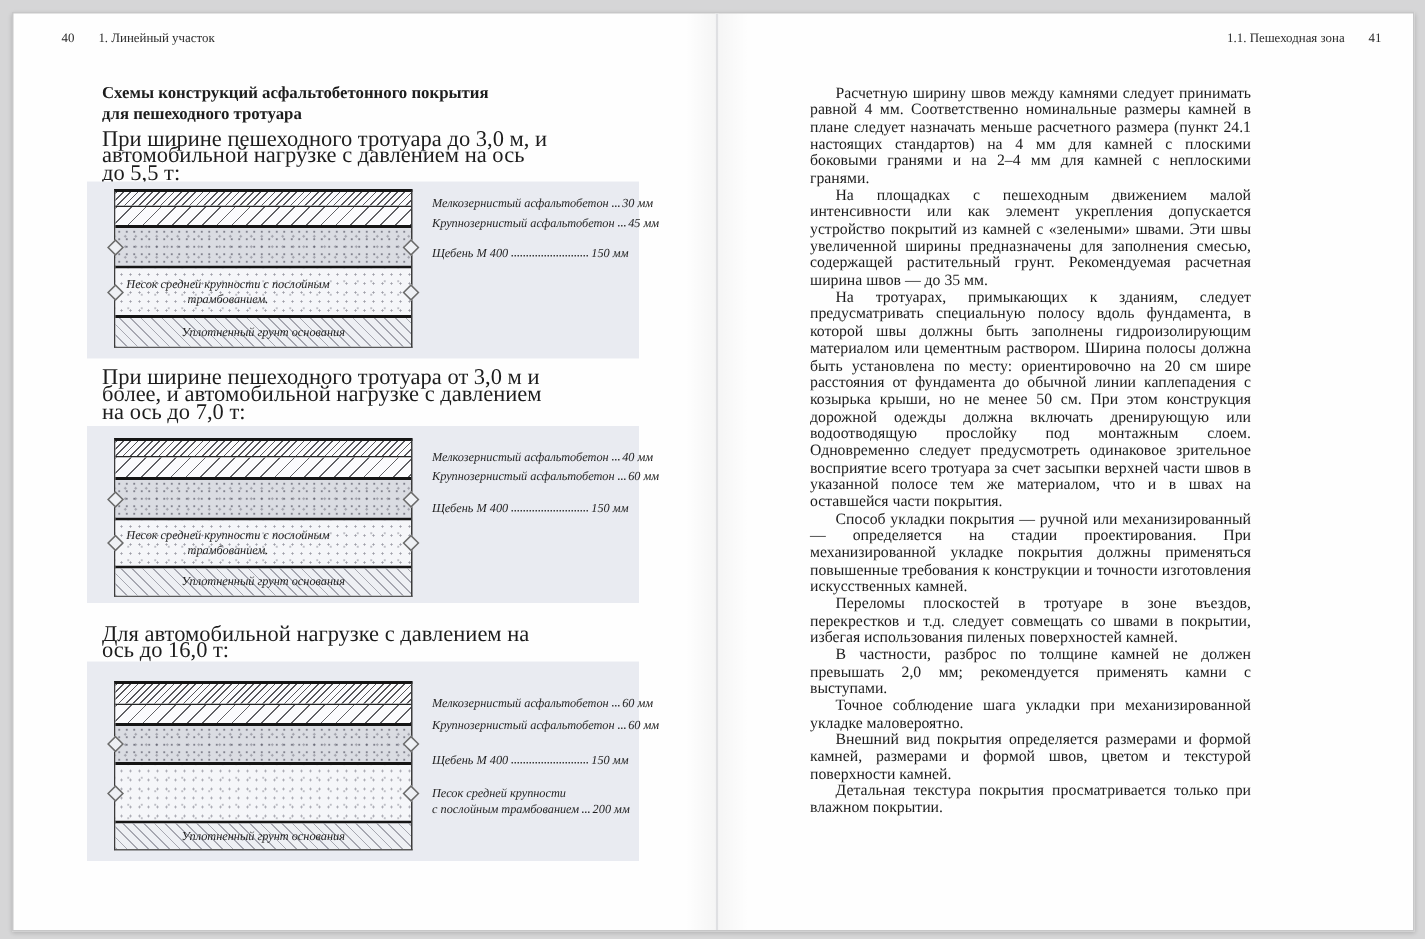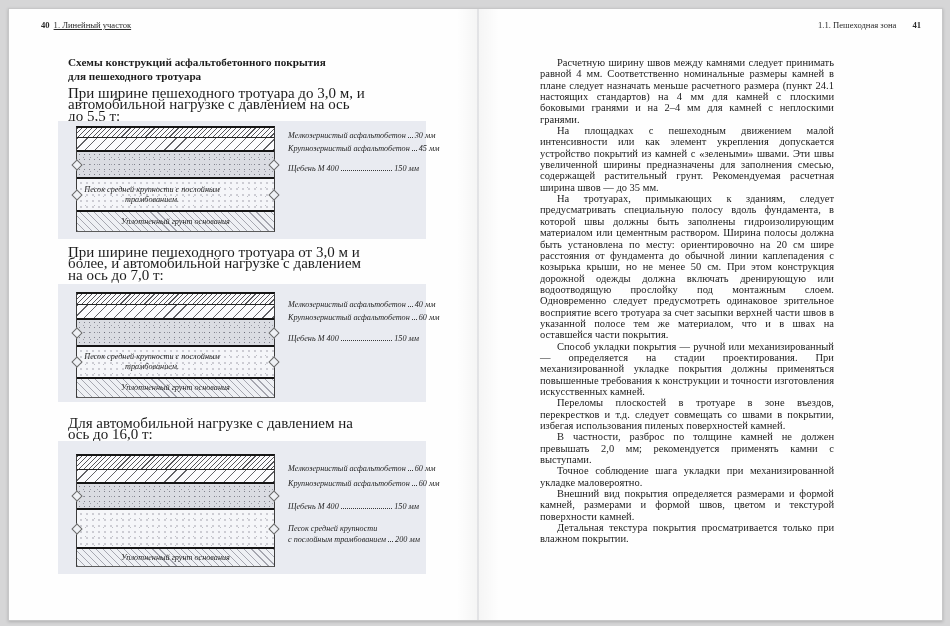--- a/index.html
+++ b/index.html
@@ -22,23 +22,23 @@
   .spine-shade-l{position:absolute;left:448px;top:0;width:20px;height:100%;
     background:linear-gradient(90deg,rgba(0,0,0,0),rgba(0,0,0,.035));}
   .spine-shade-r{position:absolute;left:470px;top:0;width:20px;height:100%;
     background:linear-gradient(90deg,rgba(0,0,0,.035),rgba(0,0,0,0));}
 
   .page{position:absolute;top:0;height:100%;}
   .page.left{left:0;width:469px;}
   .page.right{left:470px;width:463px;}
 
   .phead{position:absolute;top:11px;font-size:8.6px;line-height:10px;color:#2a2a2a;white-space:nowrap;}
-  .phead .pnum{font-weight:bold;}
+  .phead .pnum{font-weight:normal;}
   .page.left .phead{left:32px;}
-  .page.left .phead .rhead{margin-left:4px;text-decoration:underline;}
+  .page.left .phead .rhead{margin-left:16px;}
   .page.right .phead{right:21px;}
   .page.right .phead .pnum{margin-left:16px;}
 
   .doc-title{position:absolute;left:59px;top:46px;width:320px;
     font-weight:bold;font-size:11.2px;line-height:14px;}
   .intro{position:absolute;left:59px;width:300px;
     font-size:15px;line-height:11.4px;text-align:left;}
   #intro1{top:79px;}
   #intro2{top:238px;}
   #intro3{top:409px;}

